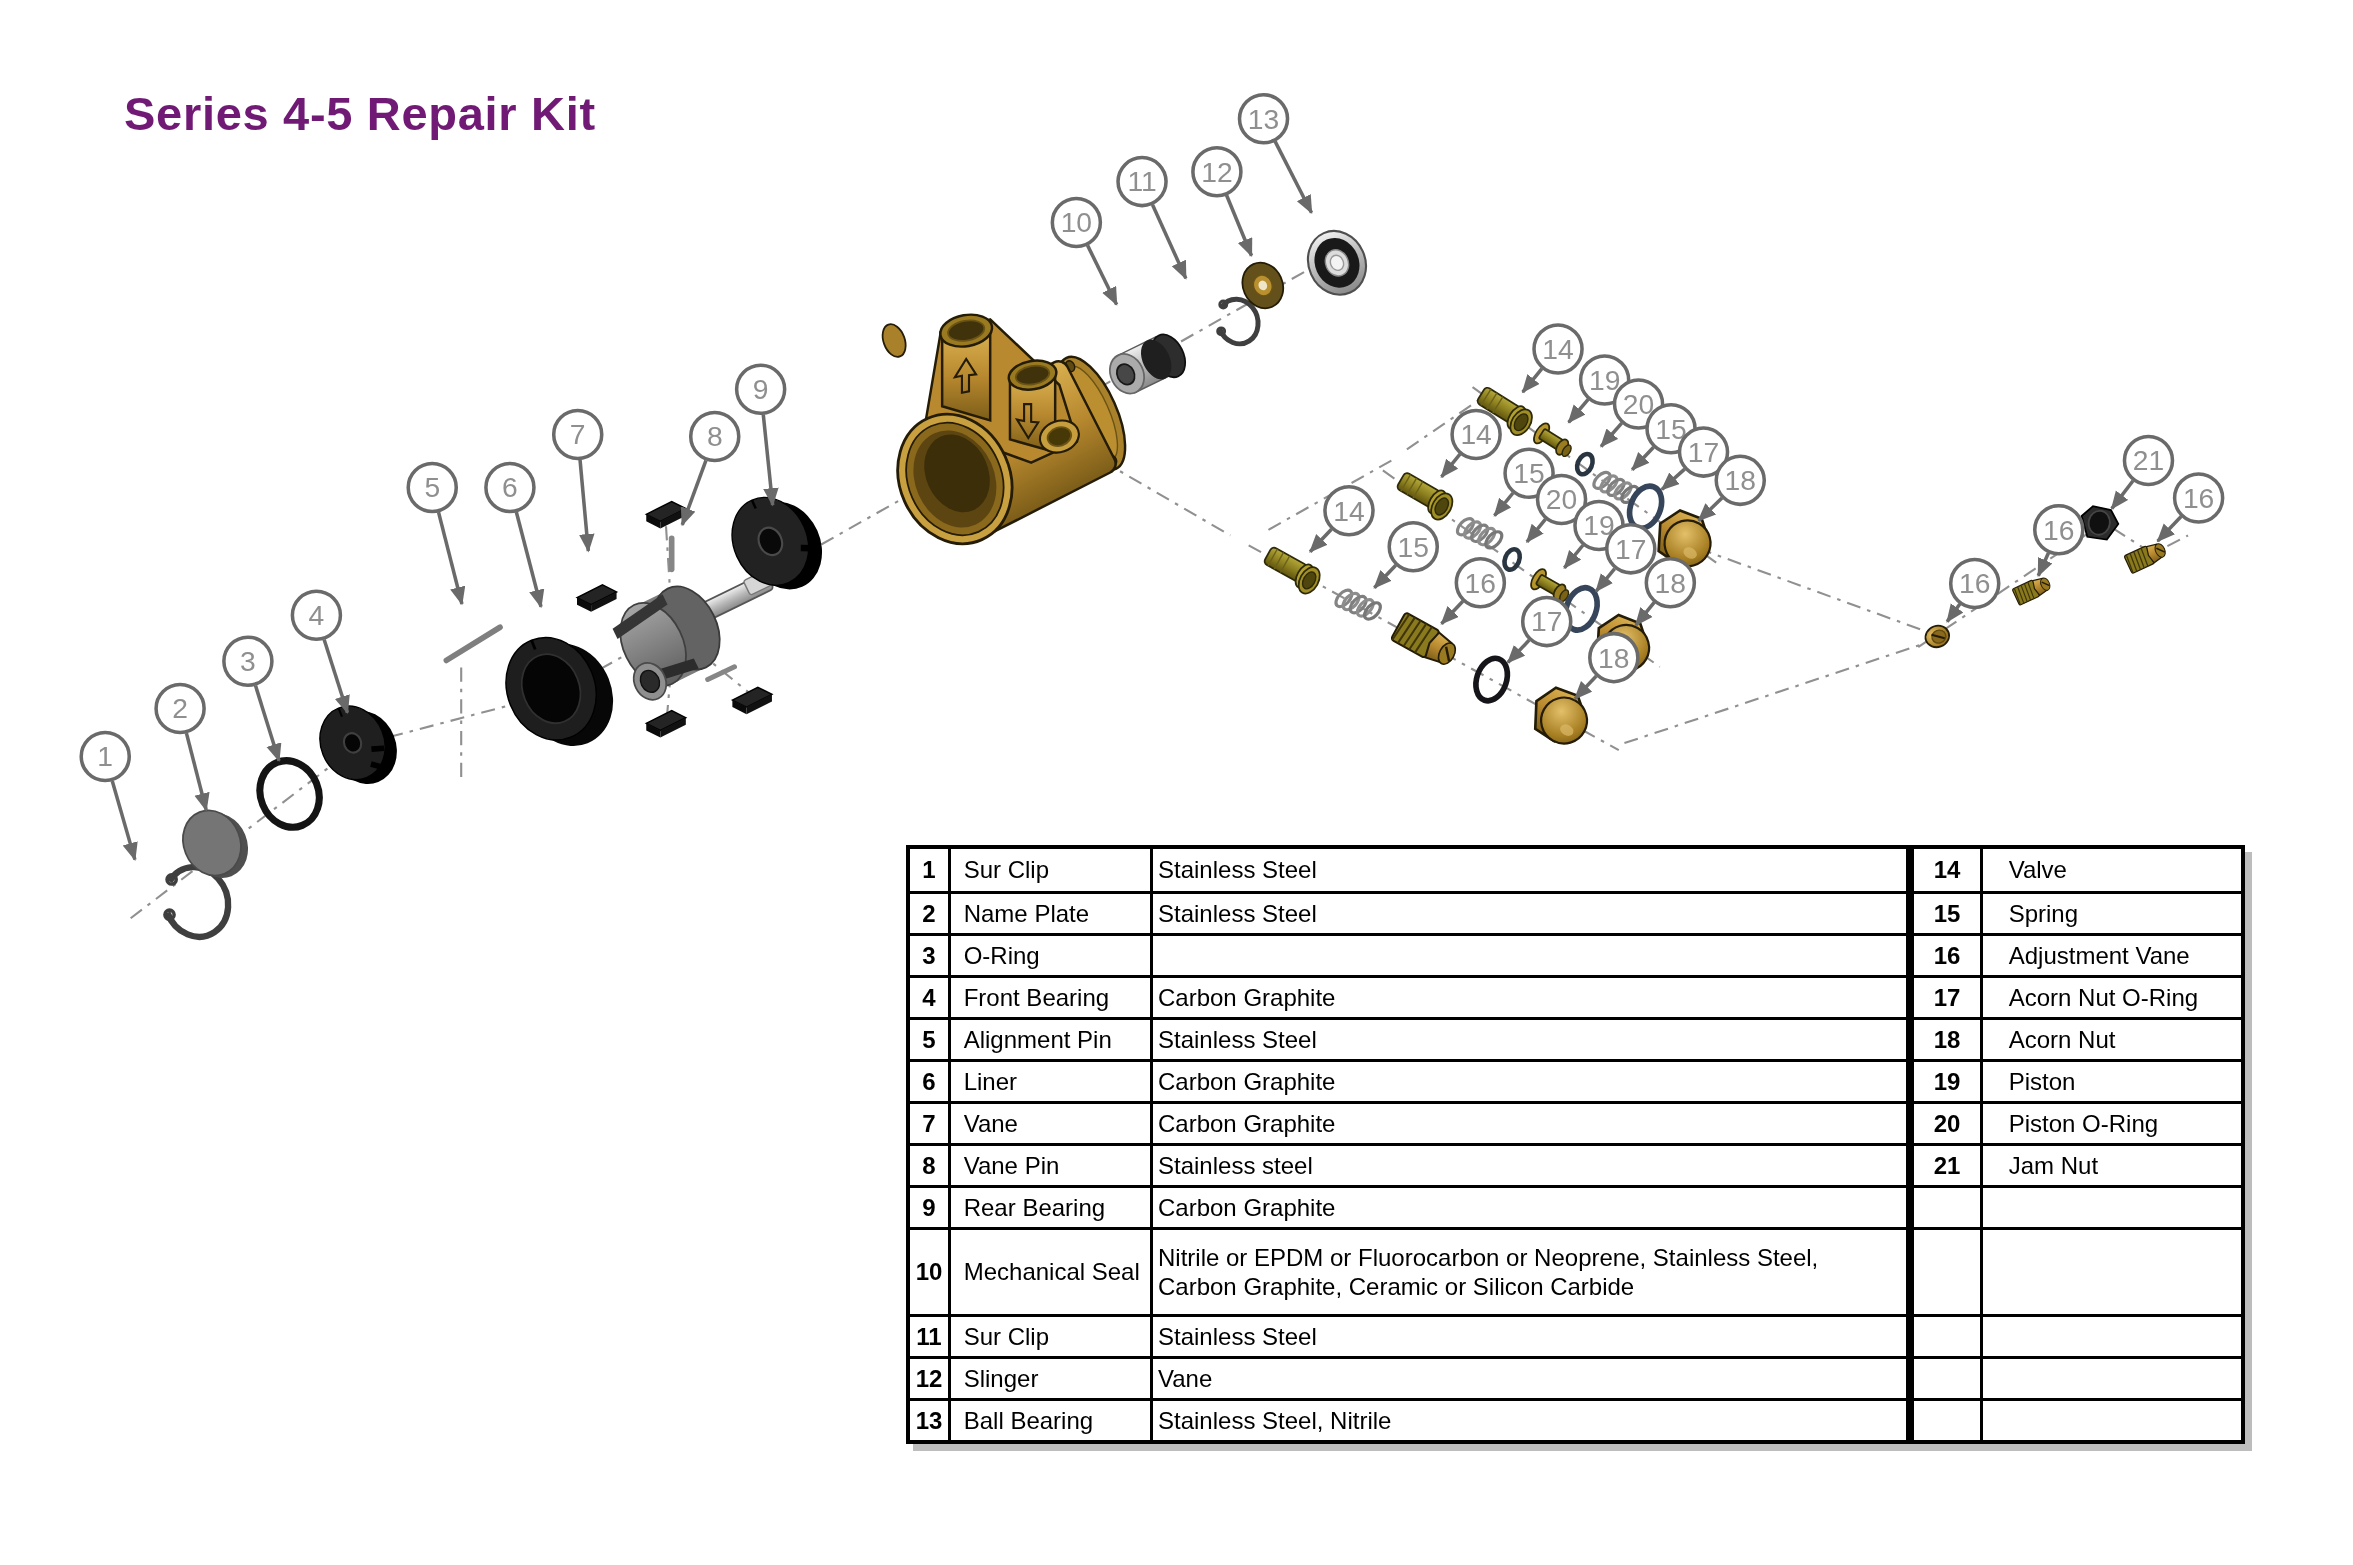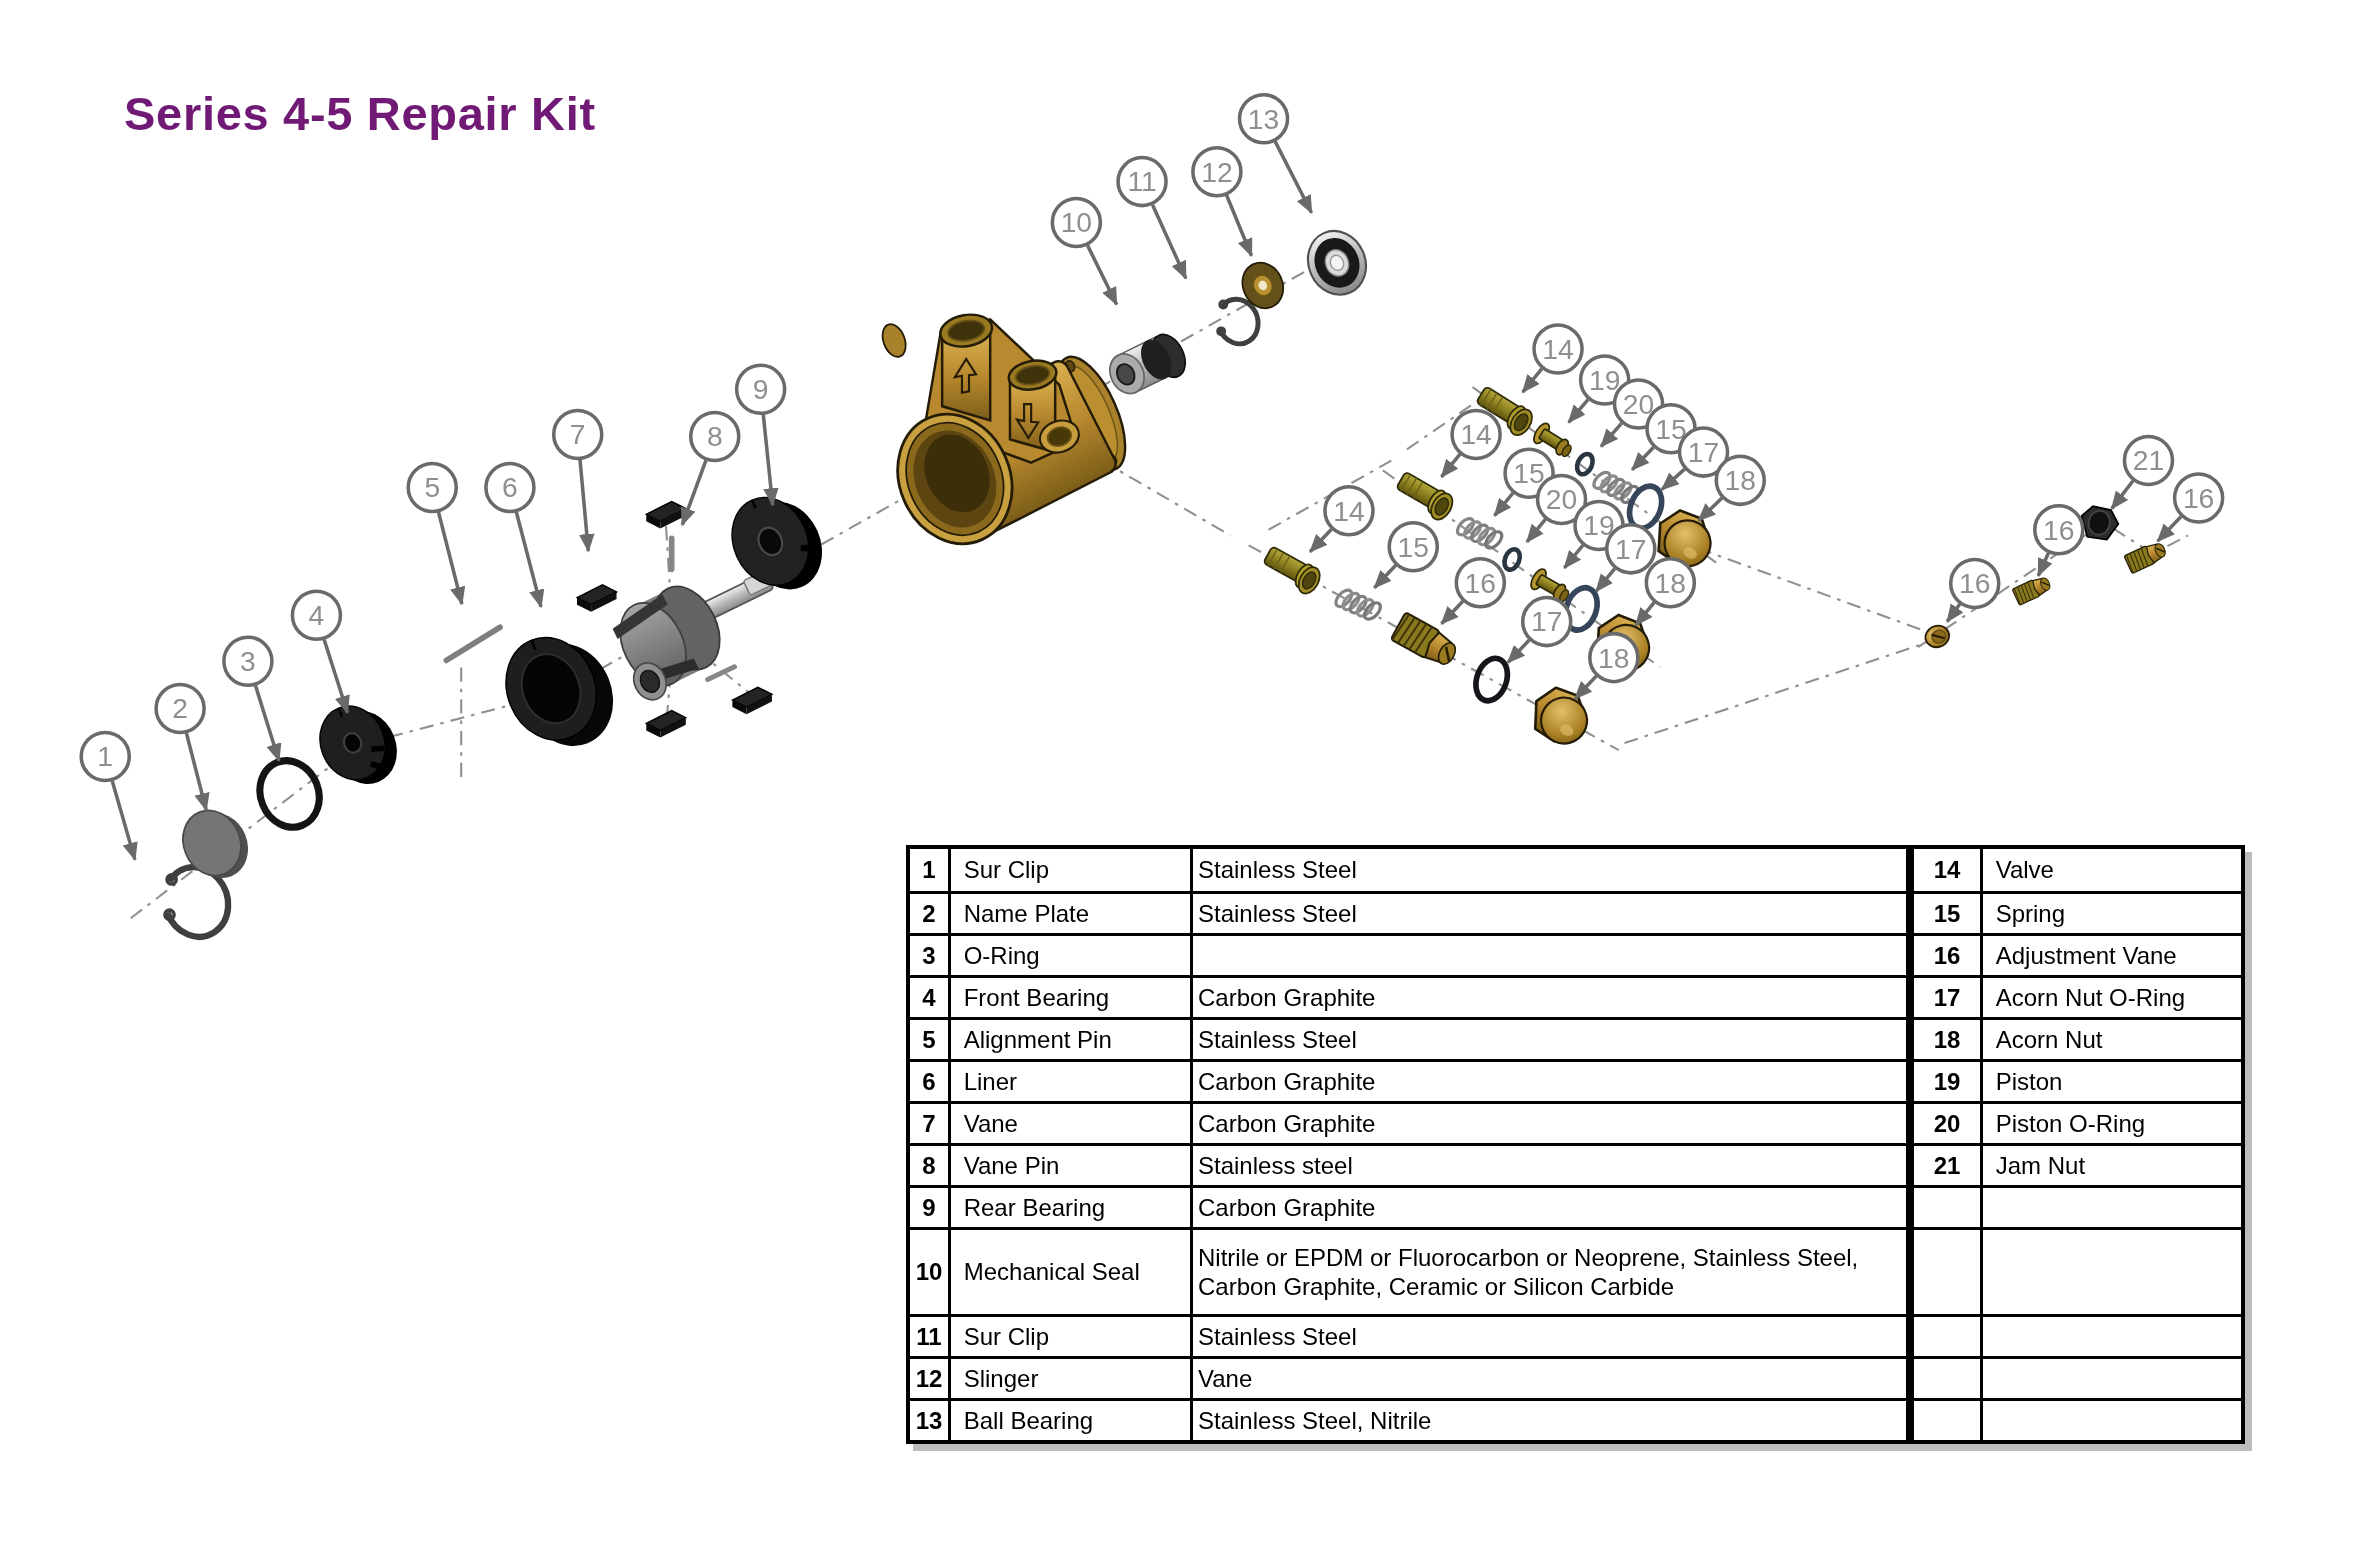--- a/index.html
+++ b/index.html
@@ -9,23 +9,23 @@
   .ptable{position:absolute;top:845px;background:#fff;border:4.2px solid #000;box-sizing:border-box;
           box-shadow:7px 7px 0 #bdbdbd;display:flex;flex-direction:column;}
   #left-table{left:906px;width:1004px;}
   #right-table{left:1910px;width:335px;}
   .trow{display:flex;height:42px;border-top:3.5px solid #000;box-sizing:border-box;flex:none;}
   .trow.first{border-top:none;}
   .trow.tall{height:87px;}
   .cnum{width:41px;flex:none;display:flex;align-items:center;justify-content:center;
         font-weight:bold;font-size:24px;border-right:3.5px solid #000;box-sizing:border-box;}
   #right-table .cnum{width:69px;}
-  .cname{width:242px;flex:none;display:flex;align-items:center;padding-left:12.7px;font-size:24px;
+  .cname{width:202px;flex:none;display:flex;align-items:center;padding-left:12.7px;font-size:24px;
          border-right:3.5px solid #000;box-sizing:border-box;}
-  #right-table .cname{width:auto;flex:1;border-right:none;}
+  #right-table .cname{width:auto;flex:1;border-right:none;margin-left:13px;}
   .cmat{flex:1;display:flex;align-items:center;padding-left:5px;font-size:24px;line-height:1.22;padding-right:10px;}
   .co-num{font-size:40px;fill:#8f8f8f;}
 </style>
 </head>
 <body>
 
 <svg id="diagram" width="2354" height="1566" viewBox="0 0 3333 2217">
   <defs>
     <linearGradient id="brassG" x1="0" y1="0" x2="0" y2="1">
       <stop offset="0" stop-color="#d9b050"></stop>

